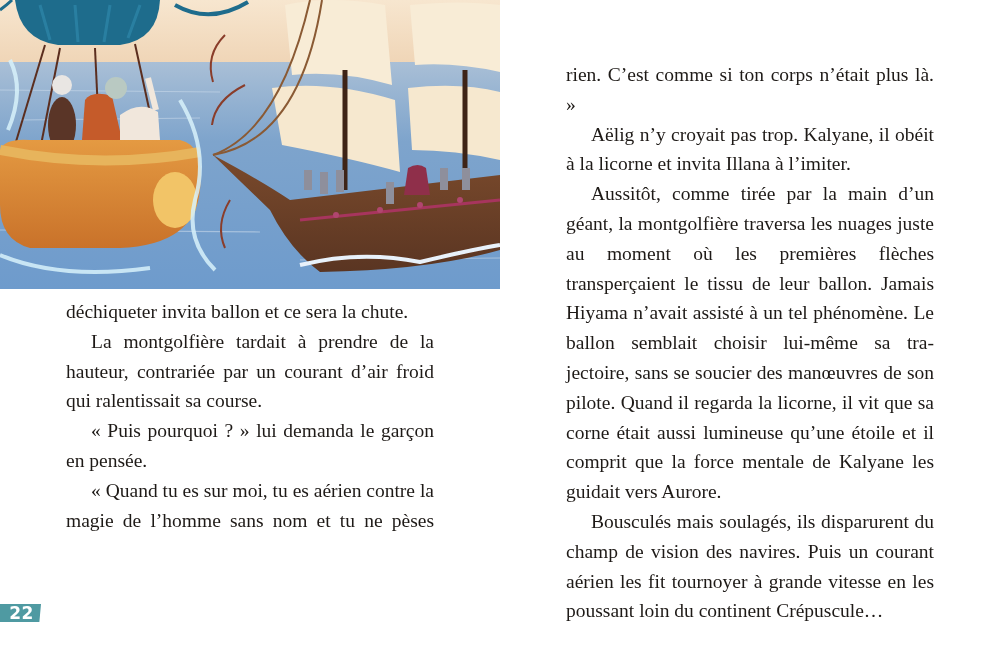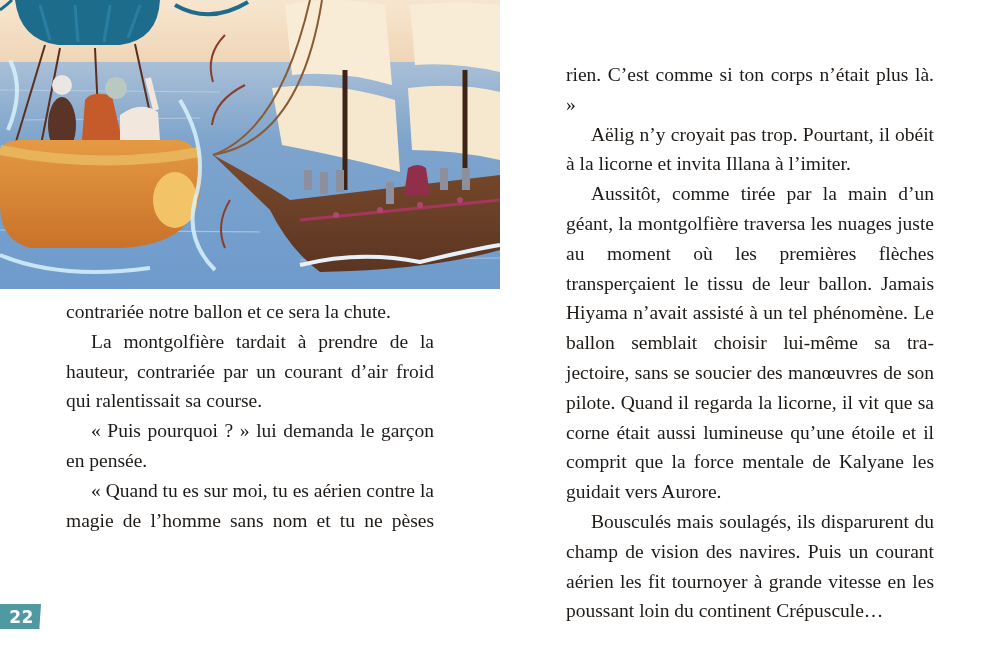--- a/index.html
+++ b/index.html
@@ -50,21 +50,21 @@
       text-indent: 25px;
     }
     .para.cont {
       text-indent: 0;
     }
     .page-badge {
       position: absolute;
       left: 0;
       top: 604px;
       width: 41px;
-      height: 25px;
+      height: 18px;
       background: #4f9aa2;
       clip-path: polygon(0 0, 100% 0, 96% 100%, 0 100%);
       display: flex;
       align-items: center;
       justify-content: center;
     }
     .page-badge span {
       color: #ffffff;
       font-family: "DejaVu Sans", "Liberation Sans", sans-serif;
       font-weight: bold;
@@ -175,28 +175,28 @@
       <rect x="440" y="168" width="8" height="22"></rect>
       <rect x="462" y="168" width="8" height="22"></rect>
     </g>
     <path d="M408,168 Q418,162 426,168 L430,195 L404,195 Z" fill="#8f2f4a"></path>
 
     <path d="M300,265 Q360,250 420,262 Q470,250 500,245" stroke="#e8f1fa" stroke-width="4" fill="none"></path>
   </svg>
 </div>
 
 <div class="column left">
-  <p class="para cont">contrariée notre ballon et ce sera la chute.</p>
+  <p class="para cont">déchiqueter invita ballon et ce sera la chute.</p>
   <p class="para">La montgolfière tardait à prendre de la hauteur, contrariée par un courant d’air froid qui ralentissait sa course.</p>
   <p class="para">« Puis pourquoi ? » lui demanda le garçon en pensée.</p>
   <p class="para" style="text-align-last: justify;">« Quand tu es sur moi, tu es aérien contre la magie de l’homme sans nom et tu ne pèses</p>
 </div>
 
 <div class="column right">
   <p class="para cont">rien. C’est comme si ton corps n’était plus là. »</p>
-  <p class="para">Aëlig n’y croyait pas trop. Pourtant, il obéit à la licorne et invita Illana à l’imiter.</p>
+  <p class="para">Aëlig n’y croyait pas trop. Kalyane, il obéit à la licorne et invita Illana à l’imiter.</p>
   <p class="para">Aussitôt, comme tirée par la main d’un géant, la montgolfière traversa les nuages juste au moment où les premières flèches transperçaient le tissu de leur ballon. Jamais Hiyama n’avait assisté à un tel phénomène. Le ballon semblait choisir lui-même sa tra-jectoire, sans se soucier des manœuvres de son pilote. Quand il regarda la licorne, il vit que sa corne était aussi lumineuse qu’une étoile et il comprit que la force mentale de Kalyane les guidait vers Aurore.</p>
   <p class="para">Bousculés mais soulagés, ils disparurent du champ de vision des navires. Puis un courant aérien les fit tournoyer à grande vitesse en les poussant loin du continent Crépuscule…</p>
 </div>
 
 <div class="page-badge">
   <span>22</span>
 </div>
 
 </body></html>

